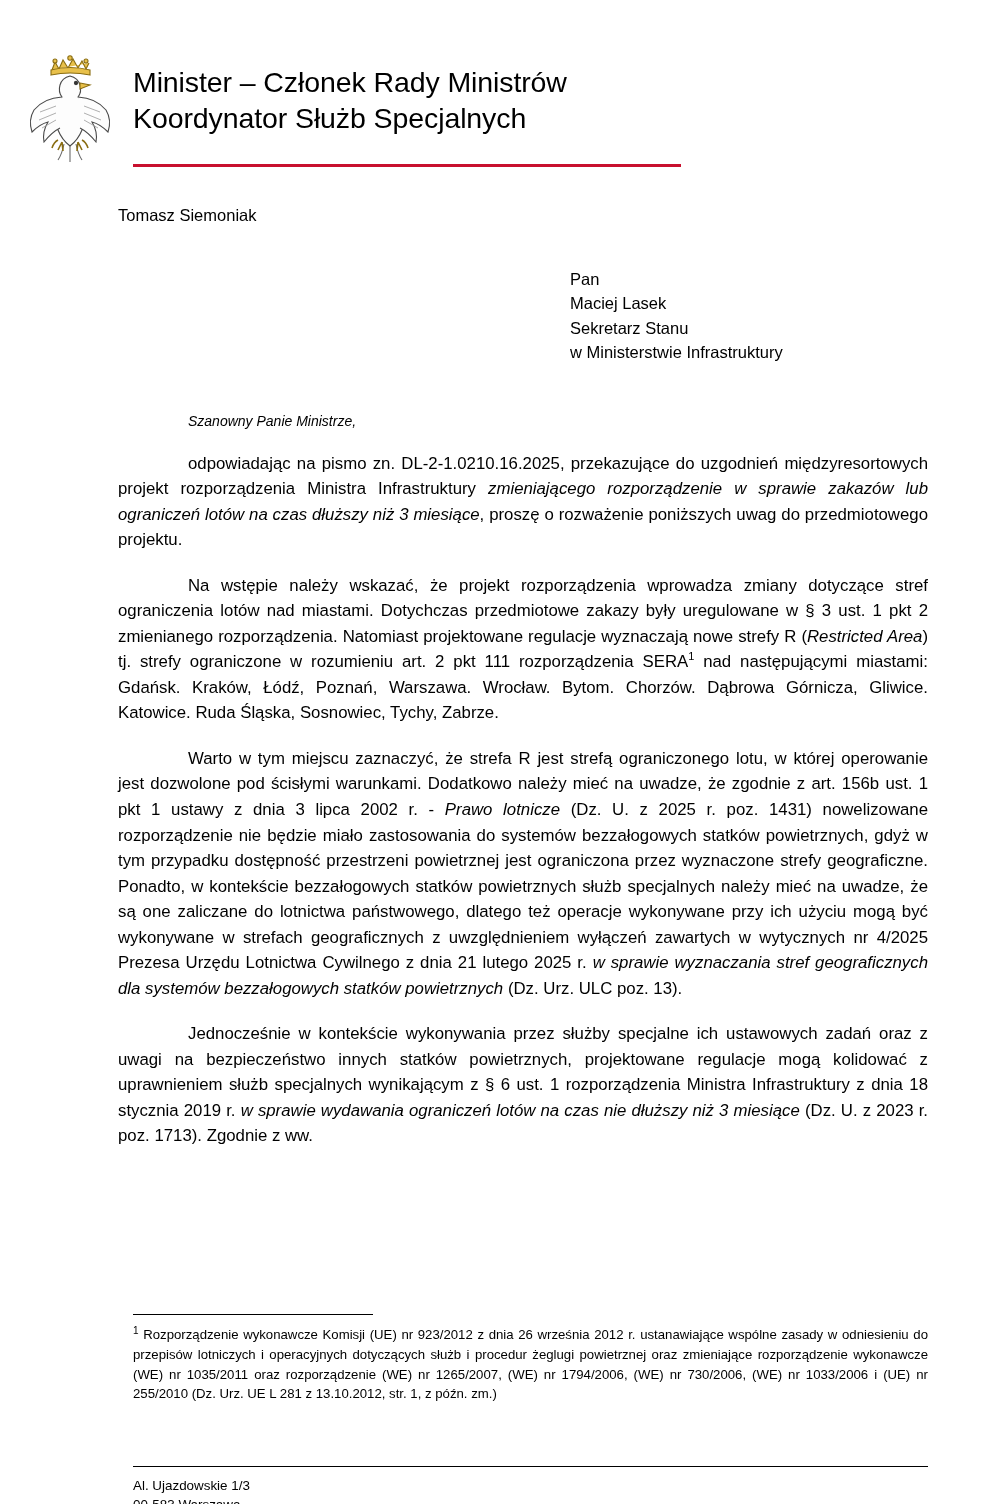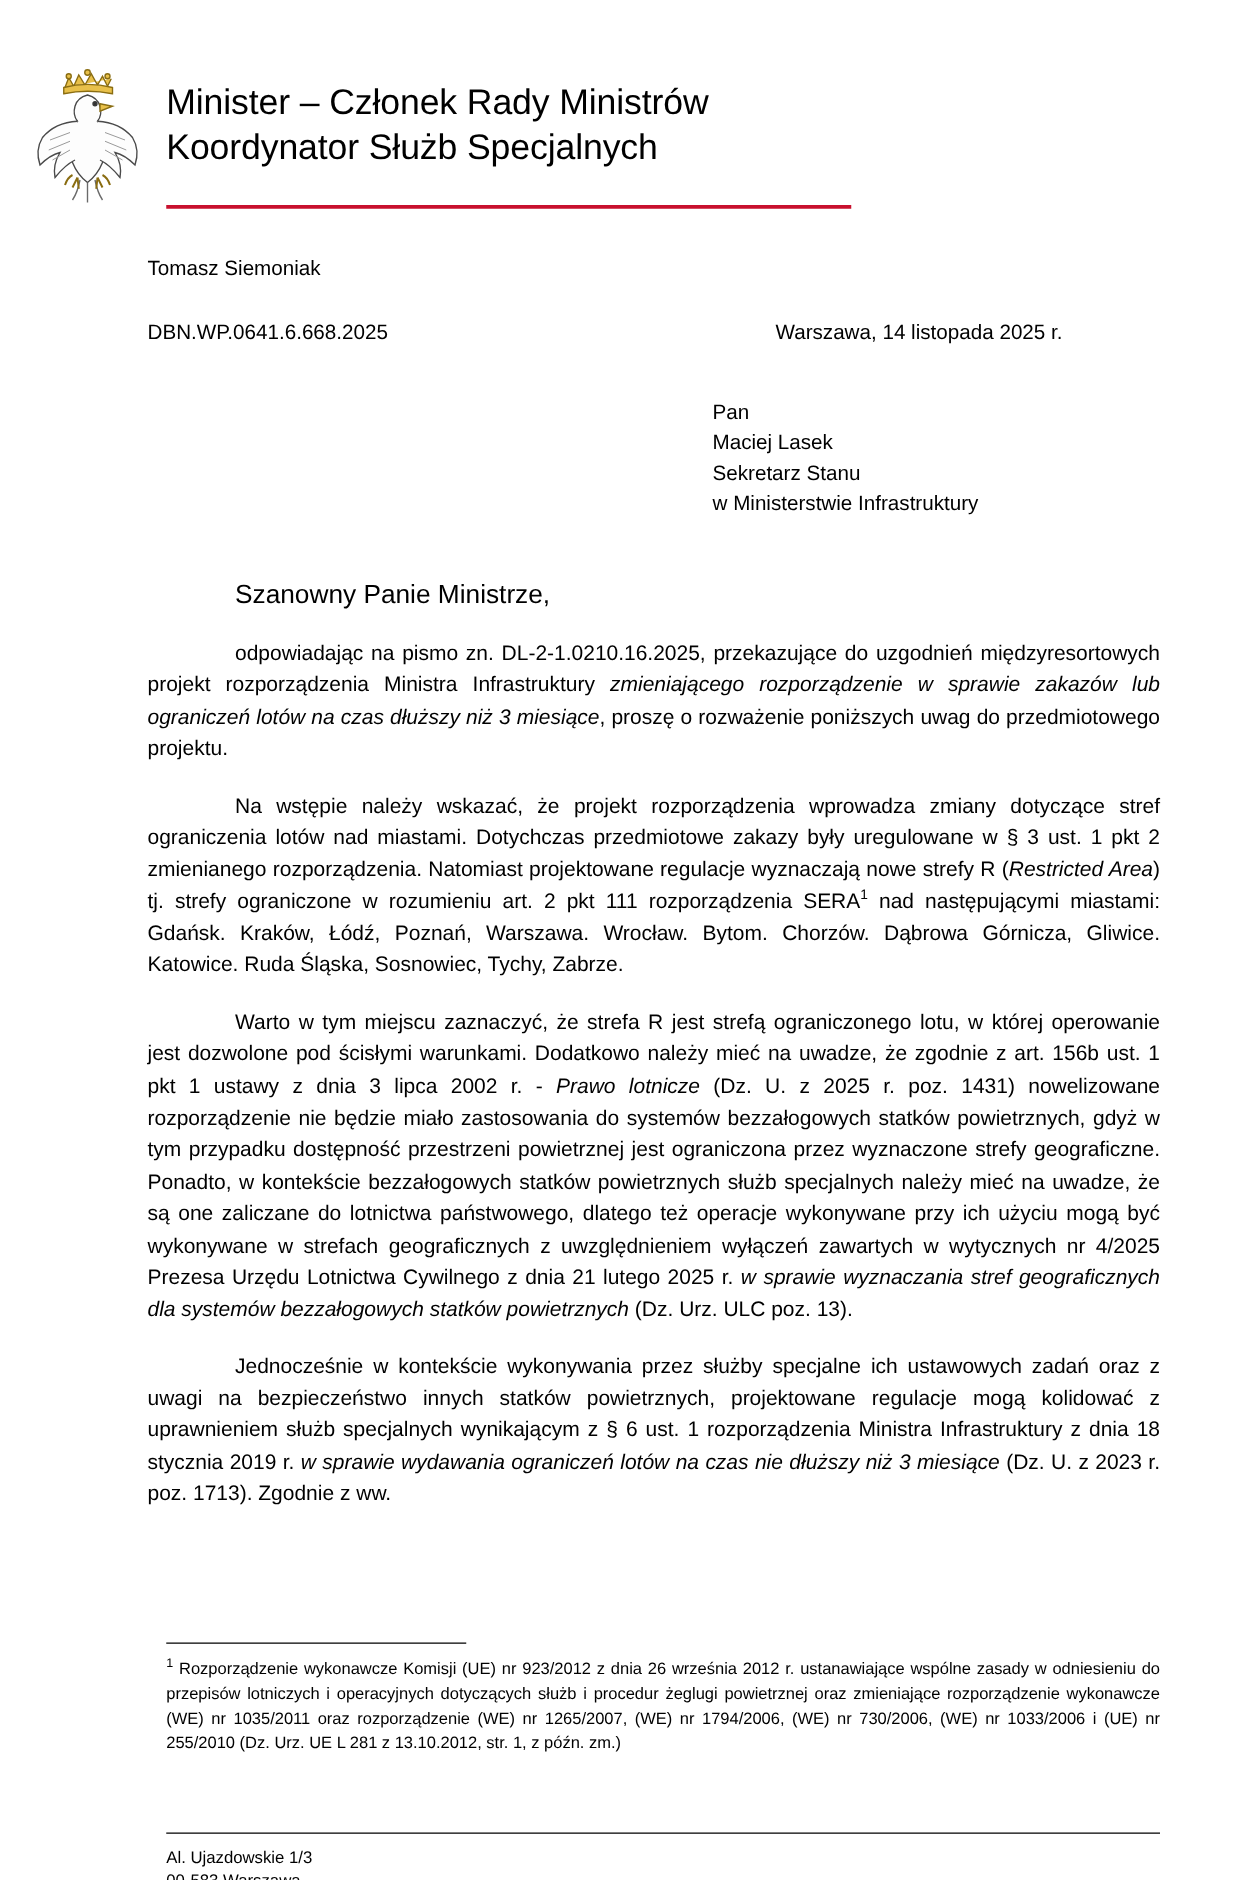--- a/index.html
+++ b/index.html
@@ -80,21 +80,22 @@
     margin-top: 42px;
     margin-left: 452px;
     font-size: 16.5px;
     line-height: 1.48;
   }
   .addressee .b { font-weight: normal; }
 
   .salutation {
     margin-top: 48px;
     margin-left: 70px;
-    font-size: 21px;
+    font-style: italic;
+    font-size: 14px;
   }
 
   .para {
     margin-top: 20px;
     font-size: 16.8px;
     line-height: 1.52;
     text-align: justify;
     text-justify: inter-word;
     text-indent: 70px;
     hyphens: none;
@@ -191,24 +192,20 @@
       <div class="line1">Minister – Członek Rady Ministrów</div>
       <div class="line2">Koordynator Służb Specjalnych</div>
     </div>
     <div class="header-rule"></div>
   </div>
 
   <div class="content">
 
     <div class="signer">Tomasz Siemoniak</div>
 
-    <div class="ref-row">
-      <div class="ref">DBN.WP.0641.6.668.2025</div>
-      <div class="place-date">Warszawa,  14 listopada 2025 r.</div>
-    </div>
 
     <div class="addressee">
       <div class="b">Pan</div>
       <div class="b">Maciej Lasek</div>
       <div>Sekretarz Stanu</div>
       <div>w Ministerstwie Infrastruktury</div>
     </div>
 
     <div class="salutation">Szanowny Panie Ministrze,</div>
 

